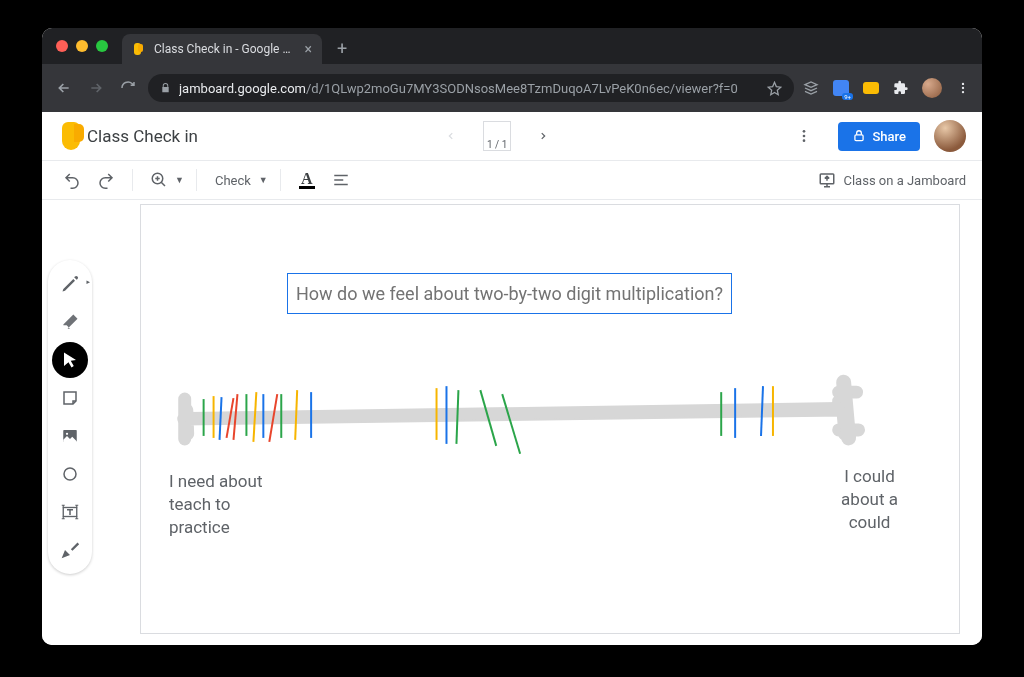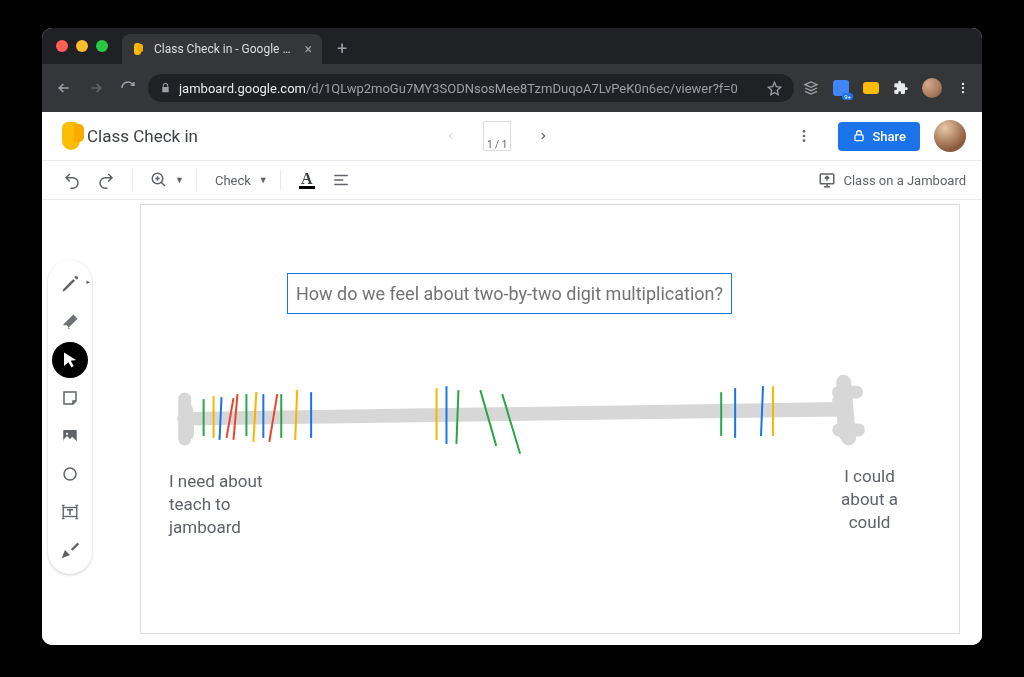--- a/index.html
+++ b/index.html
@@ -577,21 +577,21 @@
 
           <line x1="582" y1="188" x2="582" y2="232" stroke="#2ba54a" stroke-width="2"></line>
           <line x1="596" y1="184" x2="596" y2="234" stroke="#1a73e8" stroke-width="2"></line>
           <line x1="624" y1="182" x2="622" y2="232" stroke="#1a73e8" stroke-width="2"></line>
           <line x1="634" y1="182" x2="634" y2="232" stroke="#f7b500" stroke-width="2"></line>
         </svg>
 
         <div class="label-left">
           <span>I need about</span><br>
           <span>teach to</span><br>
-          <span>jamboard</span>
+          <span>practice</span>
         </div>
         <div class="label-right">
           <span>I could</span><br>
           <span>about a</span><br>
           <span>could</span>
         </div>
 
       </div>
     </div>
 

